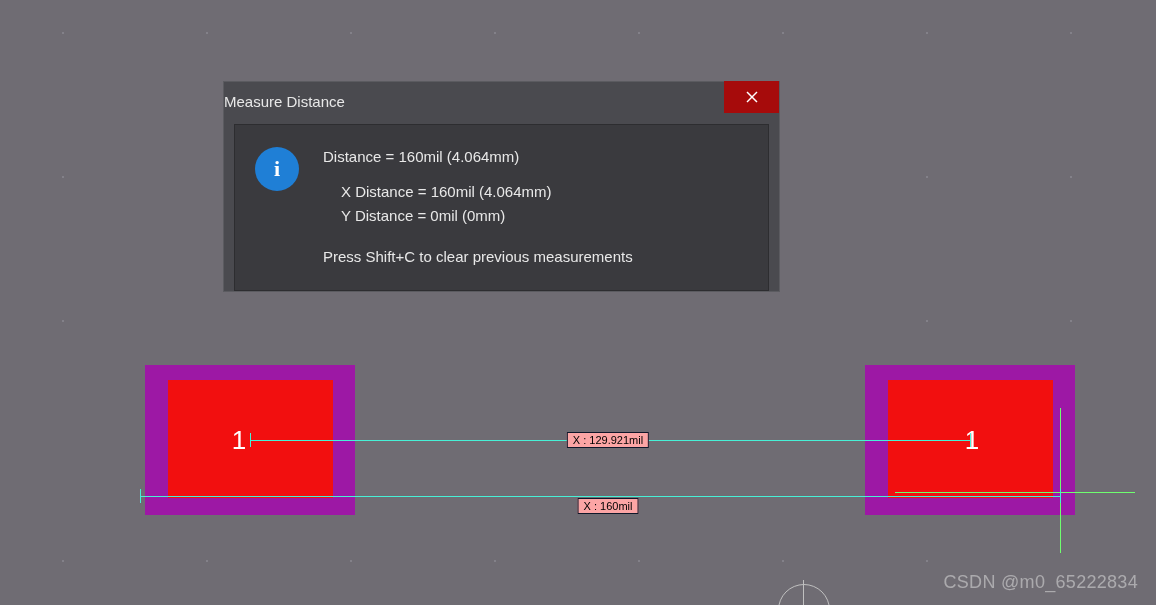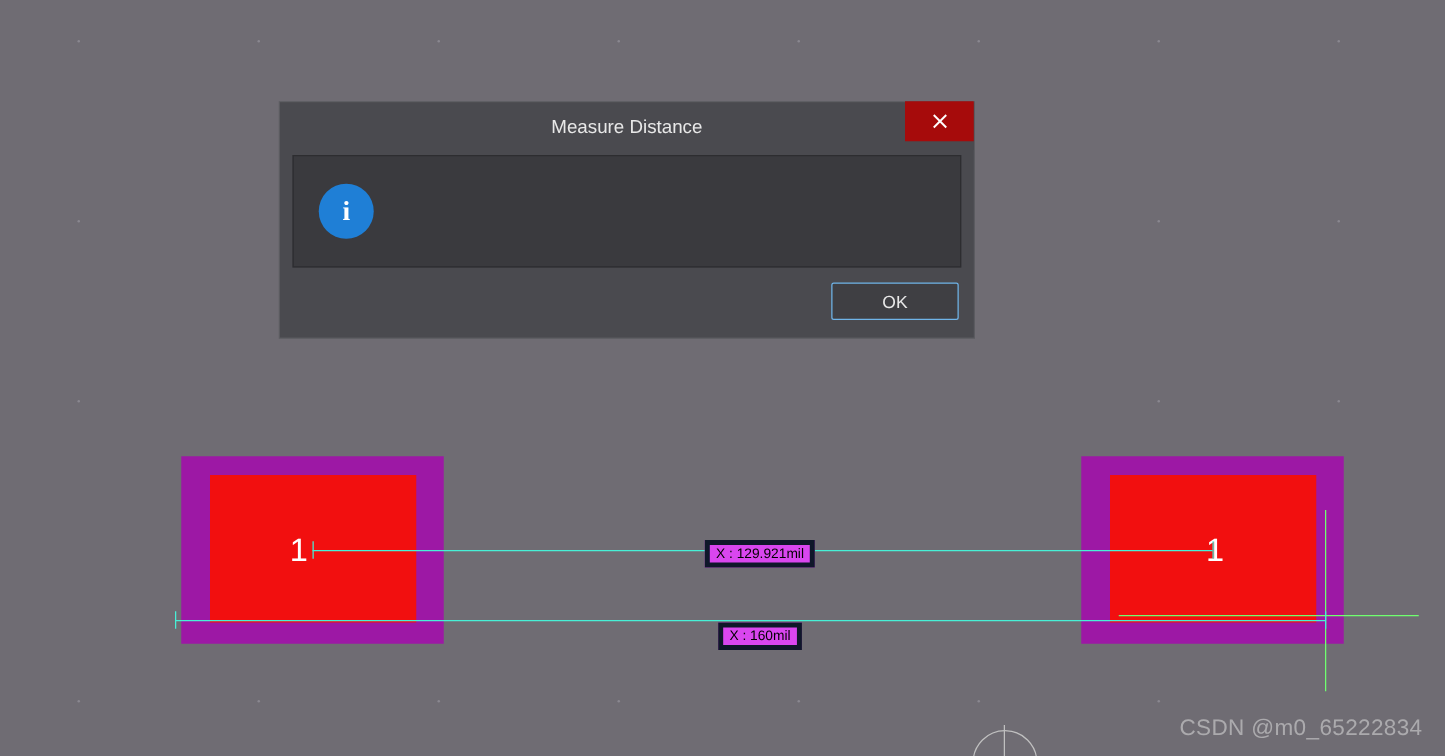--- a/index.html
+++ b/index.html
@@ -24,40 +24,40 @@
 
   
   .cross-h,.cross-v { position:absolute; background:#6fff6f; }
   .cross-h { height:1px; }
   .cross-v { width:1px; }
 
   
   .meas-line { position:absolute; height:1px; background:#47f0d6; }
   .meas-end { position:absolute; width:1px; background:#47f0d6; }
   .meas-label {
-    position:absolute; background:#d946ef; color:#000; font-size:11px;
-    padding:1px 5px; border:4px solid #0f172a; white-space:nowrap;
+    position:absolute; background:#fca5a5; color:#000; font-size:11px;
+    padding:1px 5px; border:1px solid #0f172a; white-space:nowrap;
     transform:translateX(-50%);
     font-family:Arial,sans-serif;
   }
 
   
   .origin {
     position:absolute; width:50px; height:50px; border:1px solid #c0c0c0;
     border-radius:50%;
   }
   .origin-lines { position:absolute; background:#c0c0c0; }
 
   
   .dialog {
     position:absolute; left:224px; top:82px; width:555px;
     background:#4a4a4f; box-shadow:0 0 0 1px #5b5b60;
   }
   .dlg-title-bar {
-    position:relative; height:38px; display:flex; align-items:center; justify-content:center;
+    position:relative; height:38px; display:flex; align-items:center; 
     background:#4a4a4f;
   }
   .dlg-title { color:#e8e8e8; font-size:15px; }
   .dlg-close {
     position:absolute; right:0; top:-1px; width:55px; height:32px; background:#a60b0b;
     display:flex; align-items:center; justify-content:center; cursor:pointer;
   }
   .dlg-close svg { stroke:#fff; stroke-width:1.5; }
   .dlg-body {
     margin:4px 10px 0 10px; background:#3a3a3e; border:1px solid #2d2d30;
@@ -146,22 +146,25 @@
       <span class="dlg-title">Measure Distance</span>
       <div class="dlg-close">
         <svg width="14" height="14" viewBox="0 0 14 14">
           <line x1="2" y1="2" x2="12" y2="12"></line>
           <line x1="12" y1="2" x2="2" y2="12"></line>
         </svg>
       </div>
     </div>
     <div class="dlg-body">
       <div class="info-icon">i</div>
-    </div>
-    <div class="dlg-footer">
-      <div class="ok-btn">
-        <span>OK</span>
+      <div class="msg-block">
+        <div class="msg-line">Distance = 160mil (4.064mm)</div>
+        <div style="height:12px"></div>
+        <div class="msg-line msg-indent">X Distance = 160mil (4.064mm)</div>
+        <div class="msg-line msg-indent">Y Distance = 0mil (0mm)</div>
+        <div style="height:18px"></div>
+        <div class="msg-line">Press Shift+C to clear previous measurements</div>
       </div>
     </div>
   </div>
 
   <div class="watermark">CSDN @m0_65222834</div>
 </div>
 
 </body></html>

